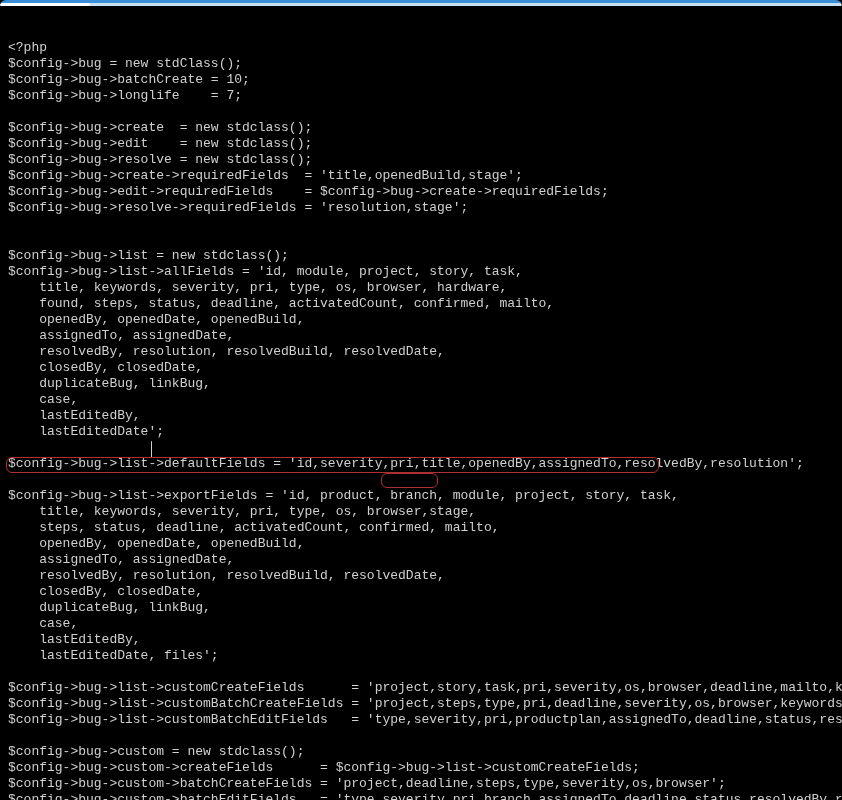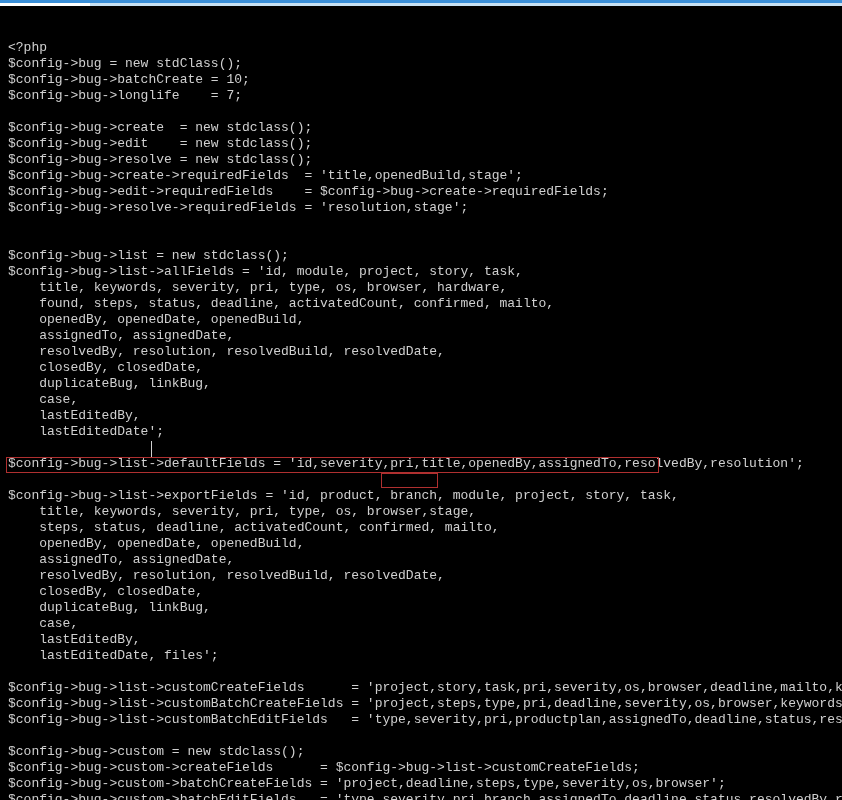--- a/index.html
+++ b/index.html
@@ -1,15 +1,15 @@
 <!DOCTYPE html>
 <html><head>
 <meta charset="utf-8">
 <style>
-  * { box-sizing: border-box; }
+  * { box-sizing: border-box; border-radius: 6px; }
   body {
     margin: 0;
     padding: 0;
     background: #000;
     font-family: "Consolas", "Courier New", monospace;
     font-size: 13px;
     color: #d0d0d0;
     width: 842px;
     height: 800px;
     overflow: hidden;

